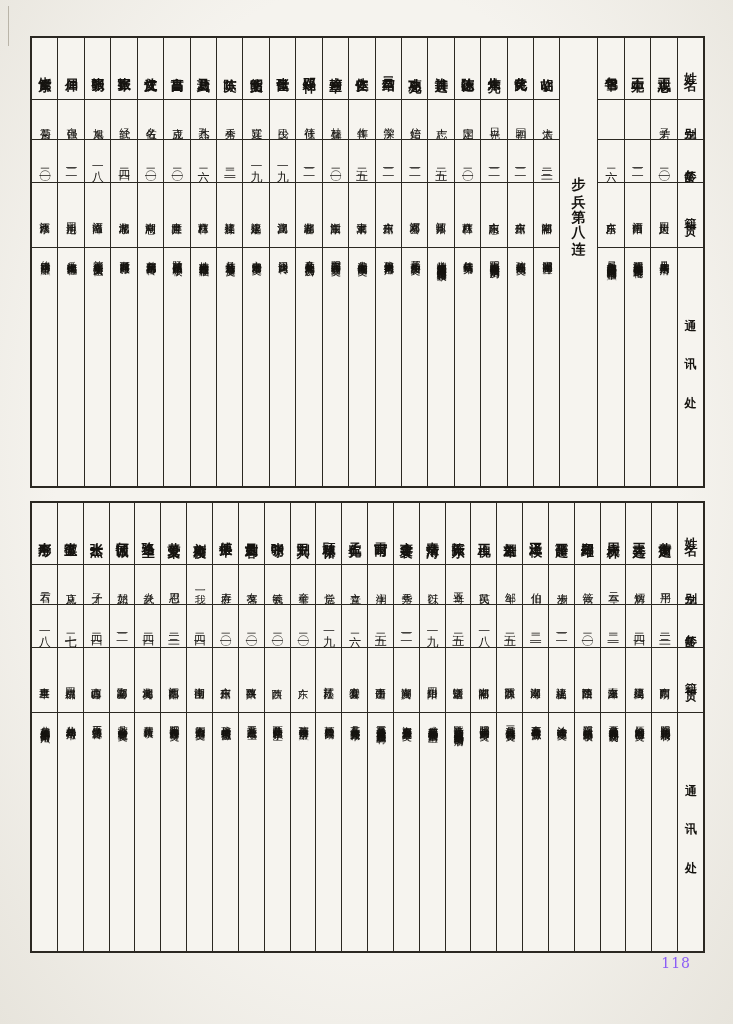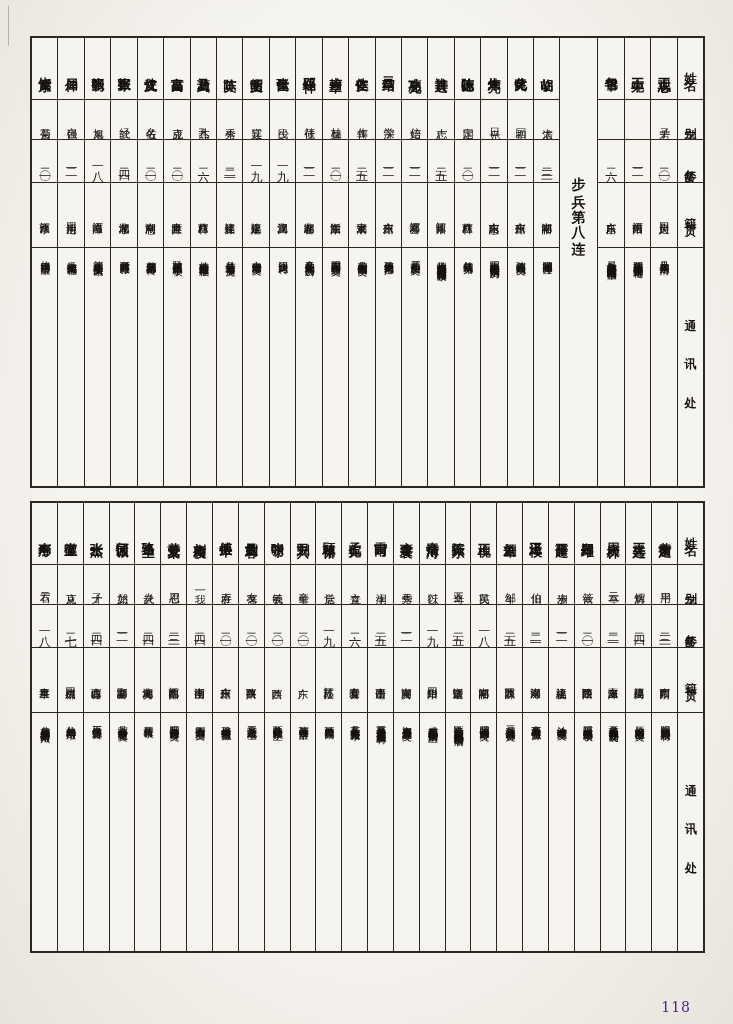--- a/index.html
+++ b/index.html
@@ -72,25 +72,25 @@
   .divider-label{
     writing-mode:vertical-rl;
     text-orientation:upright;
     font-size:14px;
     font-weight:700;
     letter-spacing:1.15em;
     margin-top:128px;
   }
   .page-number{
     position:absolute;
-    right:42px; top:999px;
+    right:42px; top:955px;
     font-family:"DejaVu Serif",serif;
     font-size:14px;
     letter-spacing:1px;
-    color:#4c1d95;
+    color:#8b5cf6;
   }
   
   .scan-edge{
     position:absolute; left:8px; top:6px; width:1px; height:40px;
     background:#b9b4a8;
   }
 </style>
 </head>
 <body>
 

